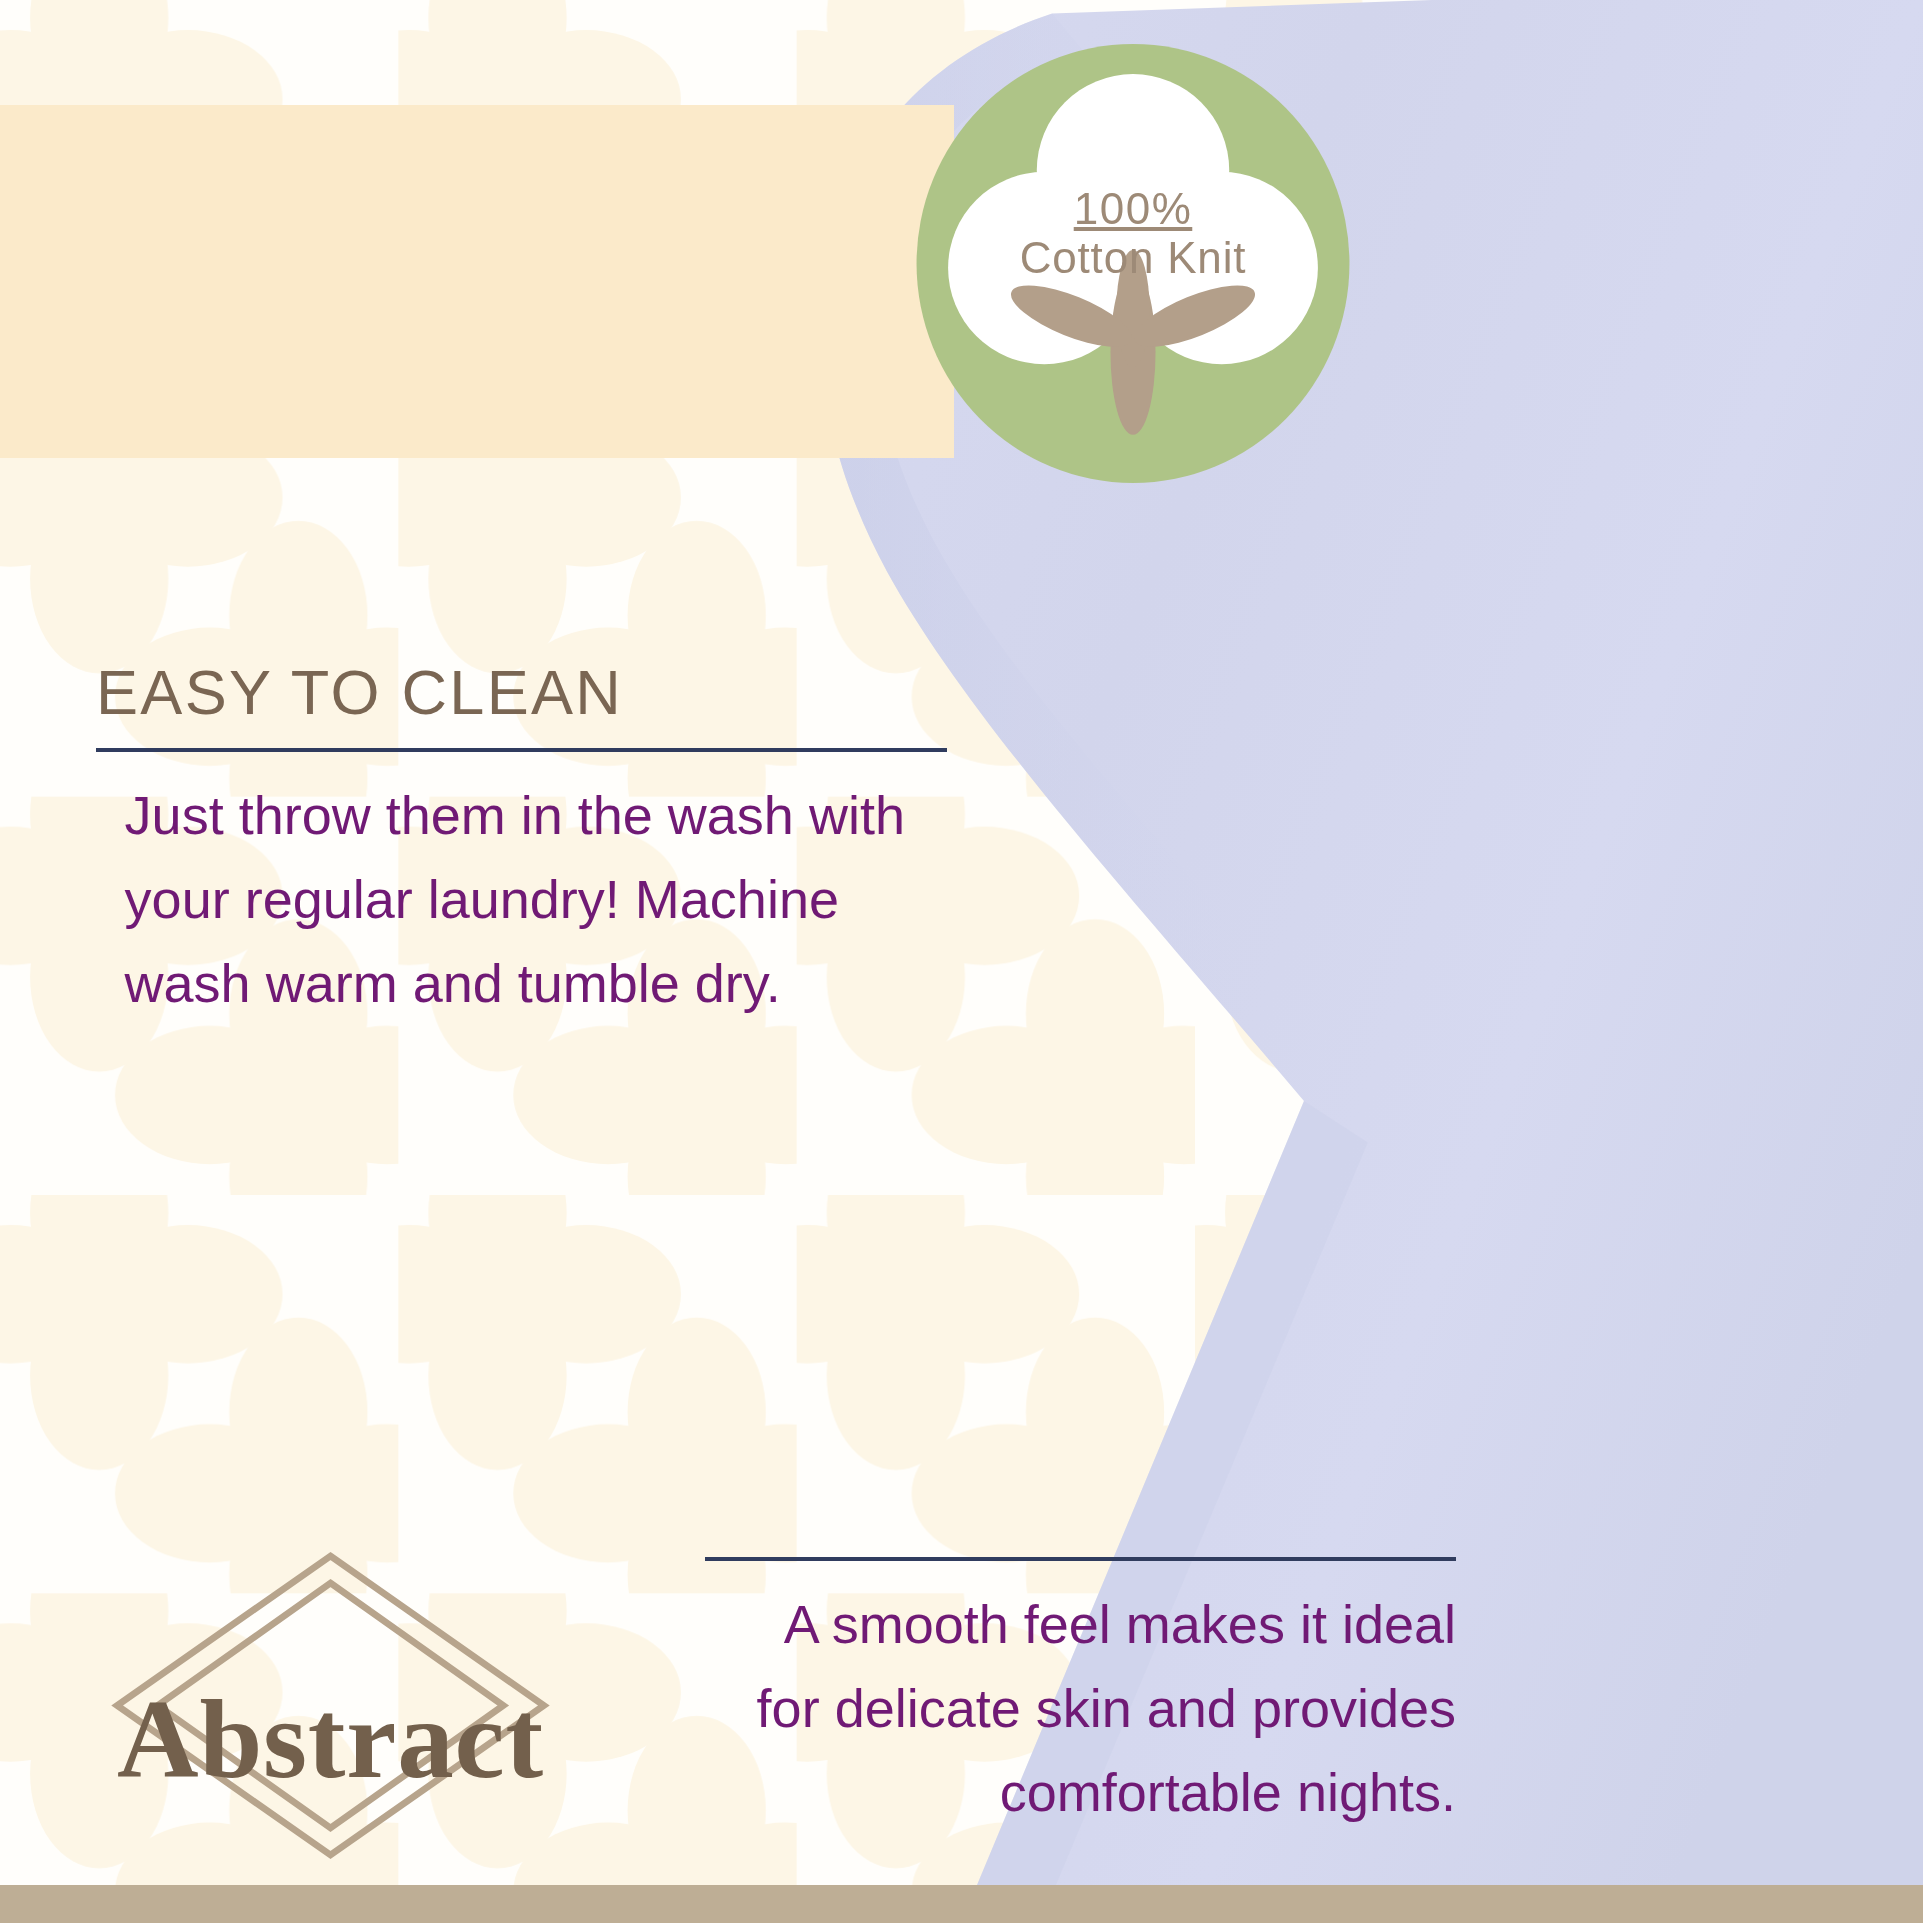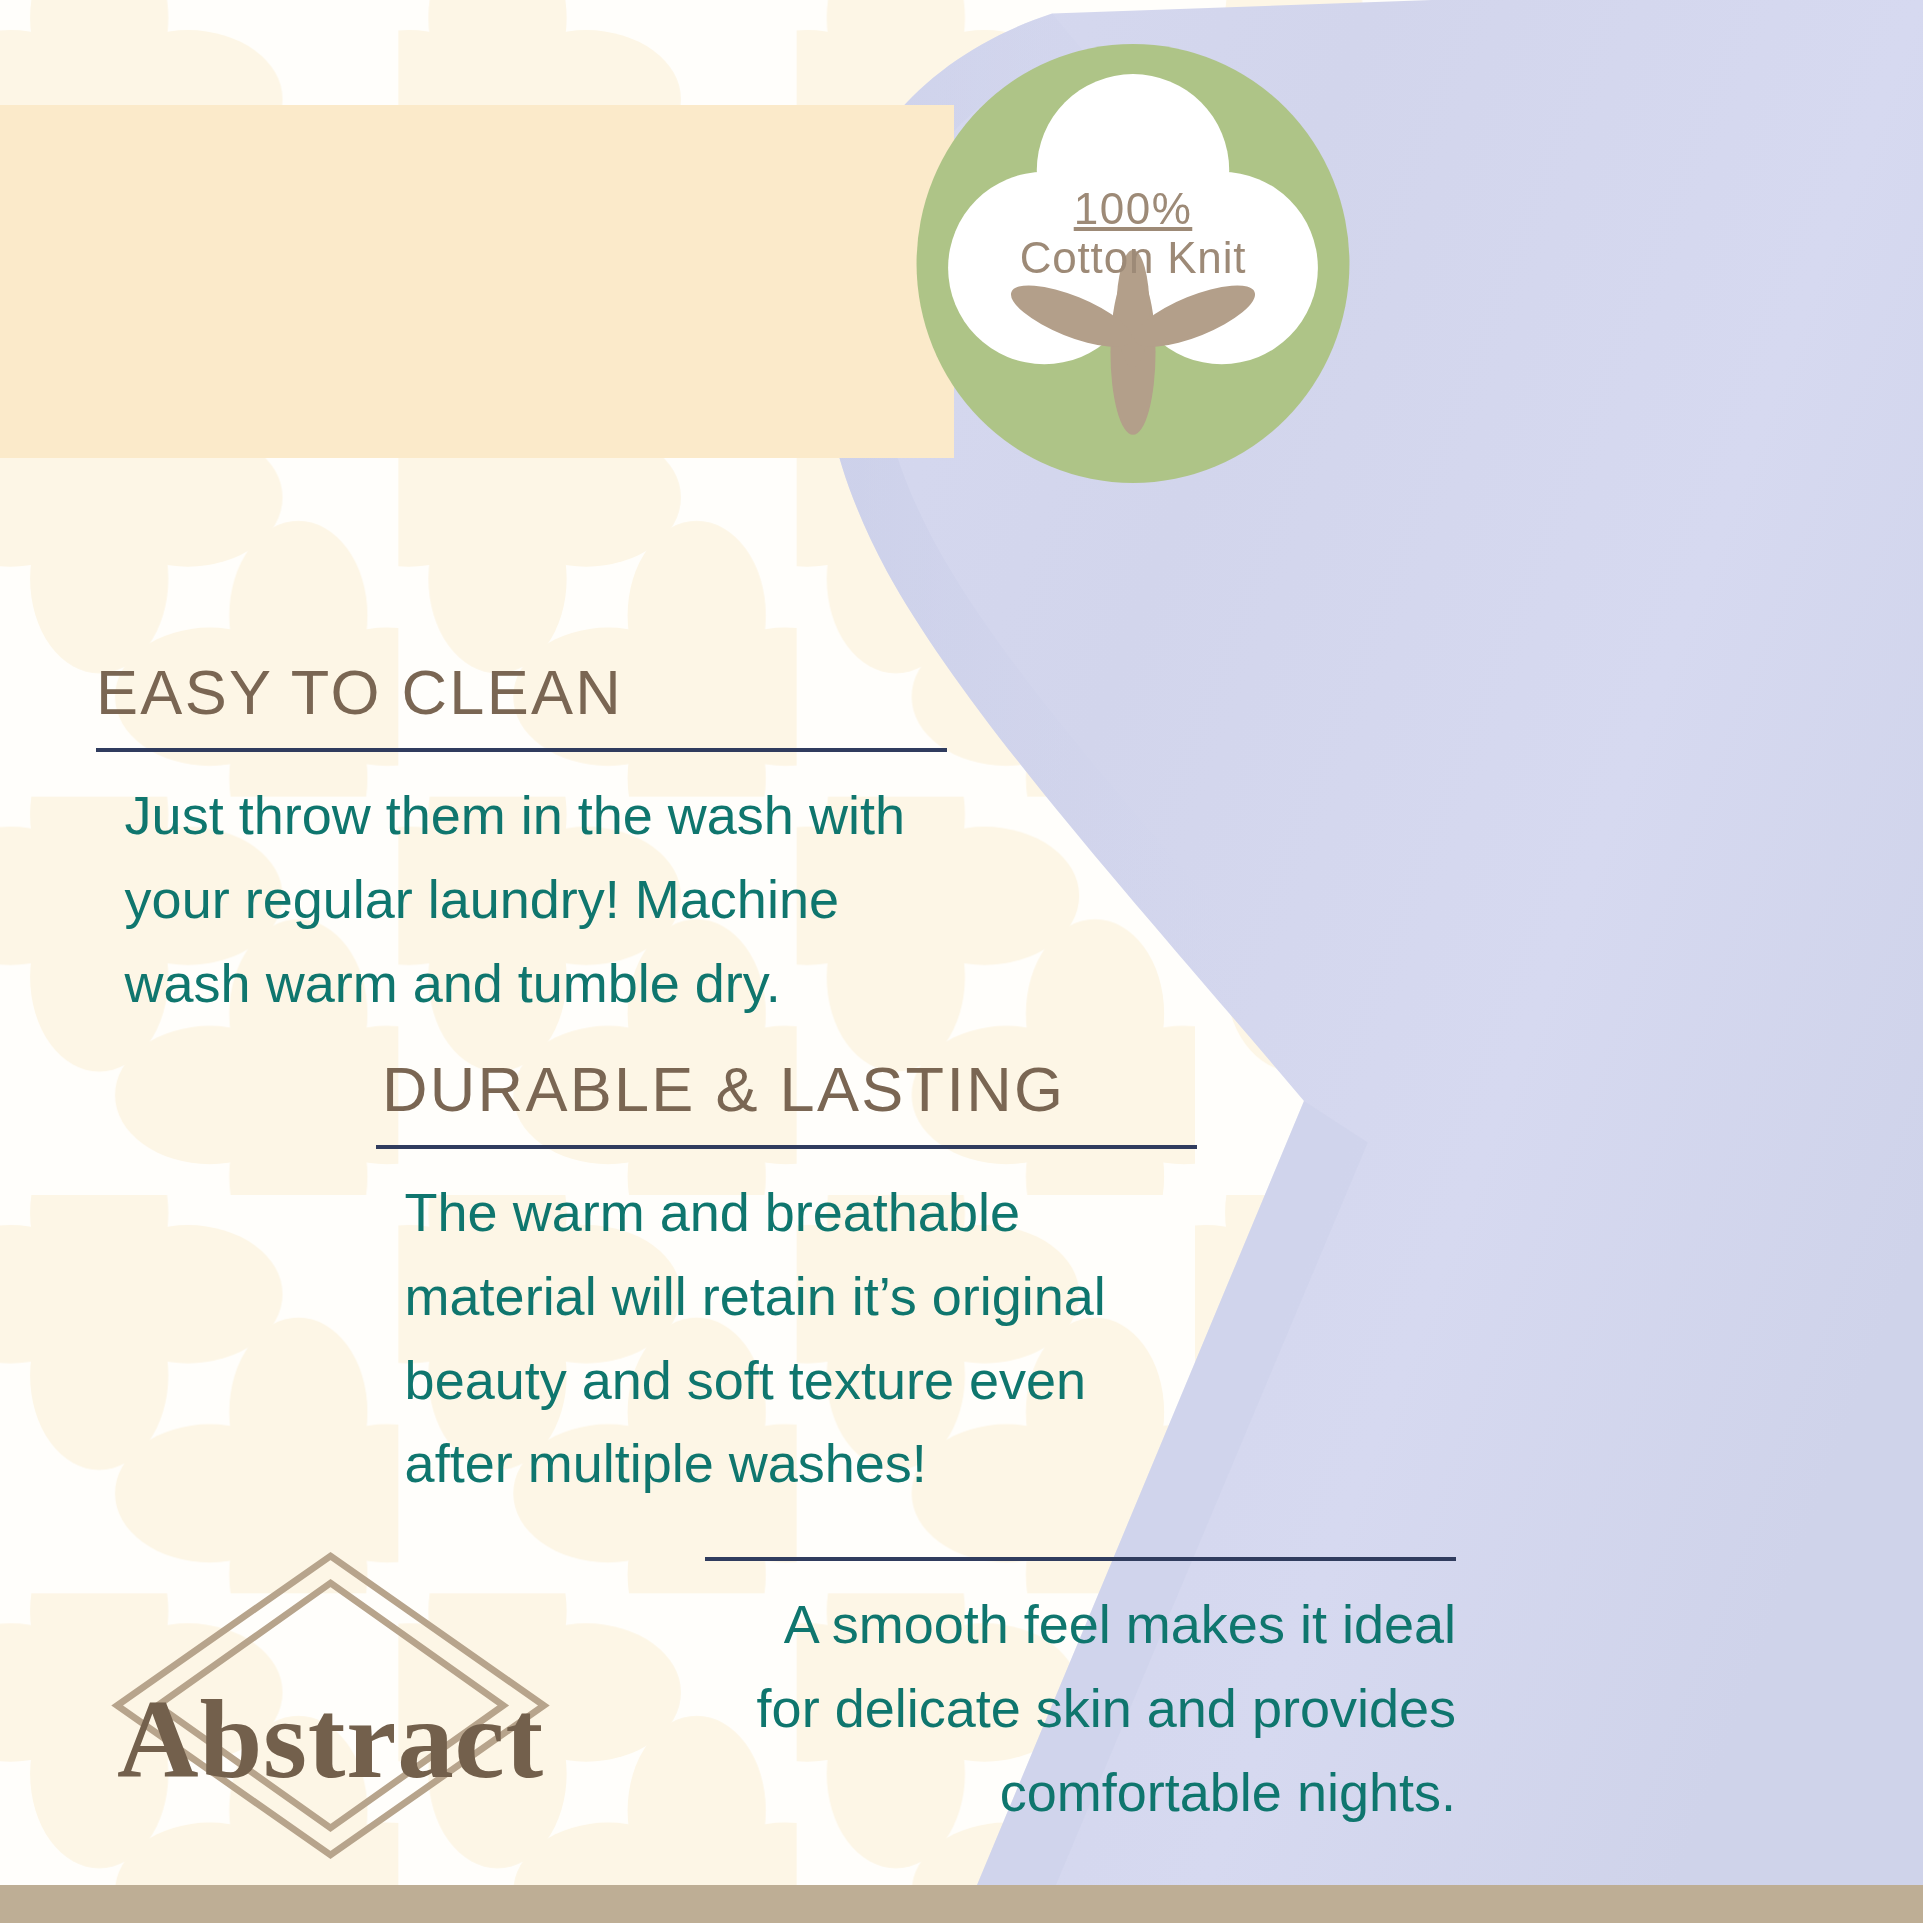--- a/index.html
+++ b/index.html
@@ -106,21 +106,21 @@
     letter-spacing: 2.3px;
     white-space: nowrap;
     line-height: 1;
   }
   .feature .rule {
     height: 3.8px;
     background: #303c5e;
     margin-top: 24px;
   }
   .feature p {
-    color: #0f766e;
+    color: #701a75;
     font-size: 54px;
     font-weight: 300;
     line-height: 1.55;
     margin-top: 22.5px;
     letter-spacing: 0px;
   }
 
   #feature-clean  { left: 96px;  top: 661px;  width: 851px; }
   #feature-clean .rule { width: 851px; }
   #feature-clean p { padding-left: 28.6px; }
@@ -253,25 +253,20 @@
     <div class="badge-pct">100%</div>
     <div class="badge-sub">Cotton Knit</div>
   </div>
 
   <div class="feature" id="feature-clean">
     <h2>EASY TO CLEAN</h2>
     <div class="rule"></div>
     <p>Just throw them in the wash with your regular laundry! Machine wash warm and tumble dry.</p>
   </div>
 
-  <div class="feature" id="feature-durable">
-    <h2>DURABLE &amp; LASTING</h2>
-    <div class="rule"></div>
-    <p>The warm and breathable material will retain it’s original beauty and soft texture even after multiple washes!</p>
-  </div>
 
   <div class="feature" id="feature-jersey">
     <div class="rule"></div>
     <p>A smooth feel makes it ideal for delicate skin and provides comfortable nights.</p>
   </div>
 
   <div class="brand">
     <svg viewBox="0 0 600 430" aria-hidden="true">
       <polygon points="300,16 584,215 300,414 16,215" fill="none" stroke="#b7a48c" stroke-width="9"></polygon>
       <polygon points="300,52 530,215 300,378 70,215" fill="none" stroke="#b7a48c" stroke-width="9"></polygon>

